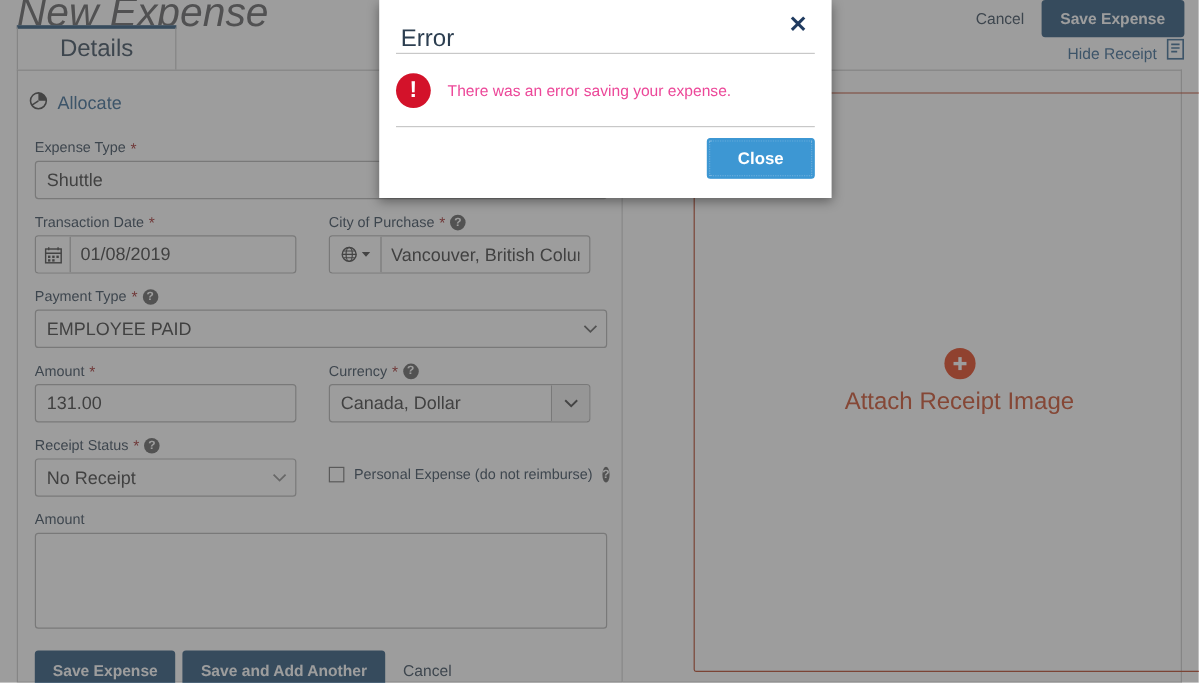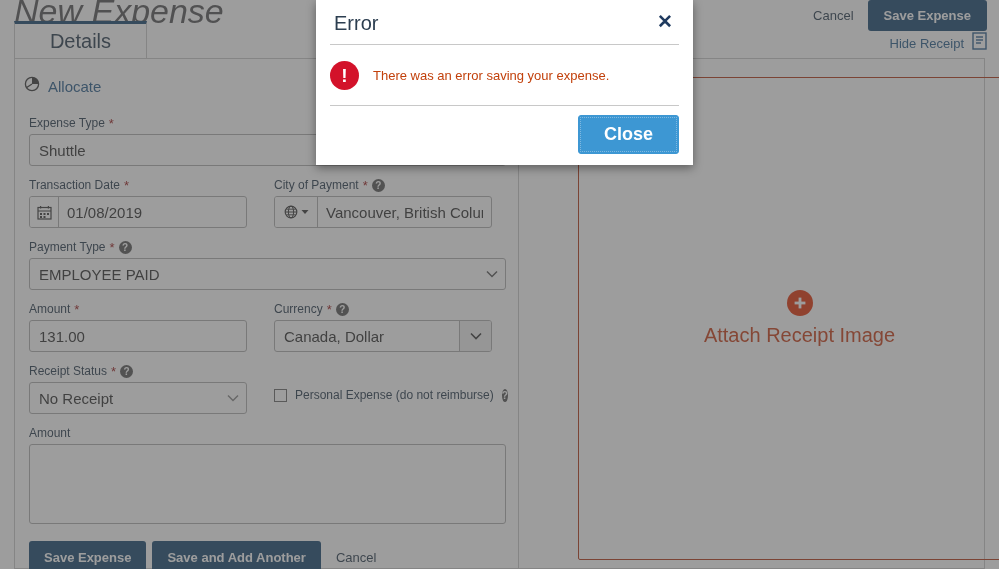--- a/index.html
+++ b/index.html
@@ -351,23 +351,23 @@
     left: 316px; top: 0px;
     width: 377px;
     height: 165px;
     background: #ffffff;
     z-index: 60;
     box-shadow: 0 3px 9px rgba(0,0,0,0.4);
   }
   .modal-head {
     position: relative;
     height: 44px;
-    padding: 12px 18px;
-    display: flex;
-    align-items: flex-start;
+    padding: 0 18px;
+    display: flex;
+    align-items: flex-end;
   }
   .modal-title {
     font-size: 20px;
     color: #2c3e50;
   }
   .modal-x {
     position: absolute;
     right: 16px; top: 10px;
     font-size: 19px;
     font-weight: bold;
@@ -402,31 +402,31 @@
   }
   .err-bang {
     color: #ffffff;
     font-size: 19px;
     font-weight: bold;
     line-height: 1;
     font-family: "Liberation Sans", sans-serif;
   }
   .modal-msg {
     font-size: 13px;
-    color: #c2410c;
+    color: #ec4899;
   }
   .modal-foot {
     padding: 9px 14px 0 14px;
     display: flex;
     justify-content: flex-end;
   }
   .btn-close {
     background: #3d97d3;
     color: #ffffff;
-    font-size: 18px;
+    font-size: 14px;
     font-weight: bold;
     border: 1px solid #3d97d3;
     border-radius: 3px;
     padding: 8px 25px;
     cursor: pointer;
     font-family: "Liberation Sans", sans-serif;
     outline: 1px dotted #7fb8e0;
     outline-offset: -3px;
   }
 </style>
@@ -502,21 +502,21 @@
                   <rect x="3" y="11" width="2" height="2" fill="#3a3a3a"></rect>
                   <rect x="6.5" y="11" width="2" height="2" fill="#3a3a3a"></rect>
                 </svg>
               </div>
               <input class="igroup-inp" value="01/08/2019" style="">
             </div>
           </div>
 
           <div class="col-b">
             <div class="field-label">
-              <span>City of Payment</span>
+              <span>City of Purchase</span>
               <span class="req">*</span>
               <span class="help-icon">?</span>
             </div>
             <div class="igroup">
               <div class="igroup-btn igroup-btn-wide">
                 <svg width="14" height="14" viewBox="0 0 14 14">
                   <circle cx="7" cy="7" r="5.8" fill="none" stroke="#3a3a3a" stroke-width="1.2"></circle>
                   <ellipse cx="7" cy="7" rx="2.6" ry="5.8" fill="none" stroke="#3a3a3a" stroke-width="1"></ellipse>
                   <line x1="1.2" y1="7" x2="12.8" y2="7" stroke="#3a3a3a" stroke-width="1"></line>
                   <line x1="2.3" y1="4.2" x2="11.7" y2="4.2" stroke="#3a3a3a" stroke-width="0.9"></line>

